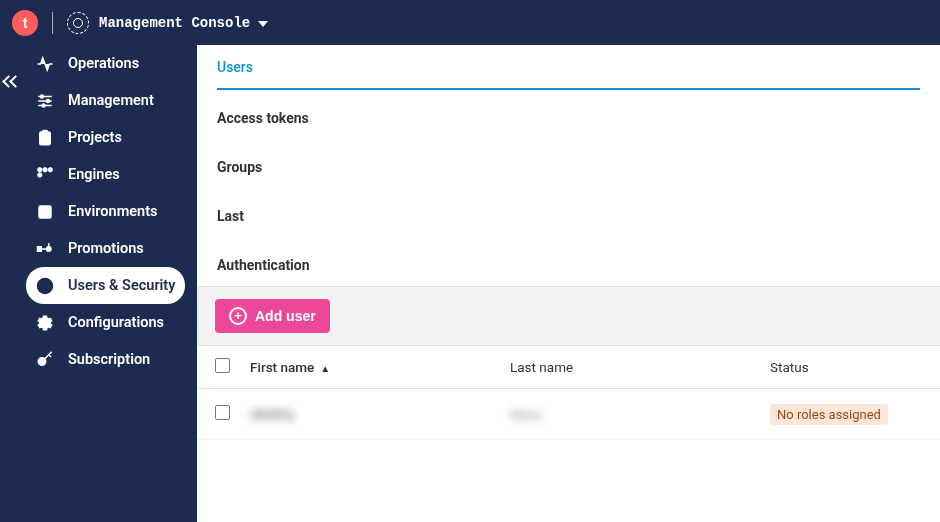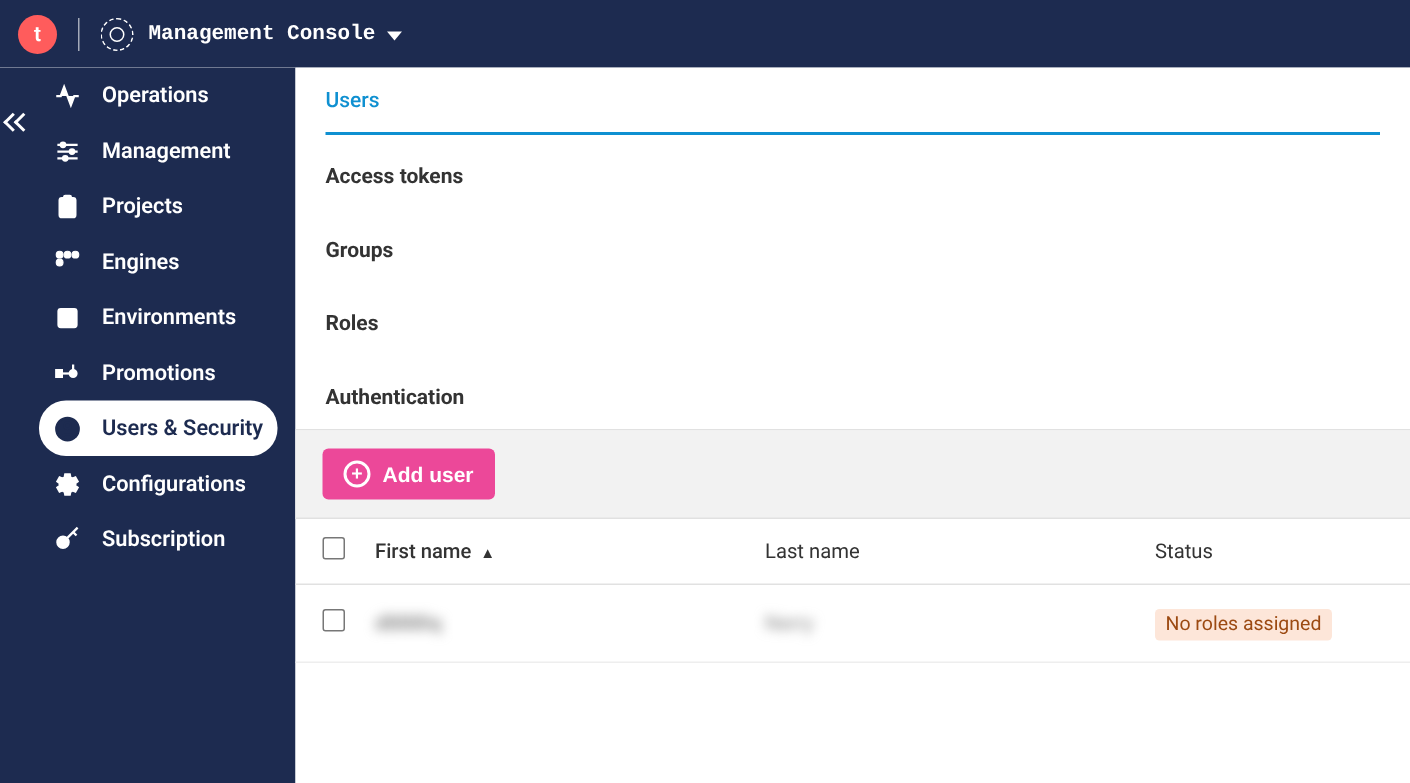--- a/index.html
+++ b/index.html
@@ -229,21 +229,21 @@
           <span>Subscription</span>
         </li>
       </ul>
     </aside>
 
     <main class="main">
       <nav class="tabs">
         <div class="tab active">Users</div>
         <div class="tab">Access tokens</div>
         <div class="tab">Groups</div>
-        <div class="tab">Roles</div>
+        <div class="tab">Last</div>
         <div class="tab">Authentication</div>
       </nav>
 
       <div class="toolbar">
         <button class="add-btn">
           <span class="plus-c"></span>
           <span>Add user</span>
         </button>
       </div>
 

